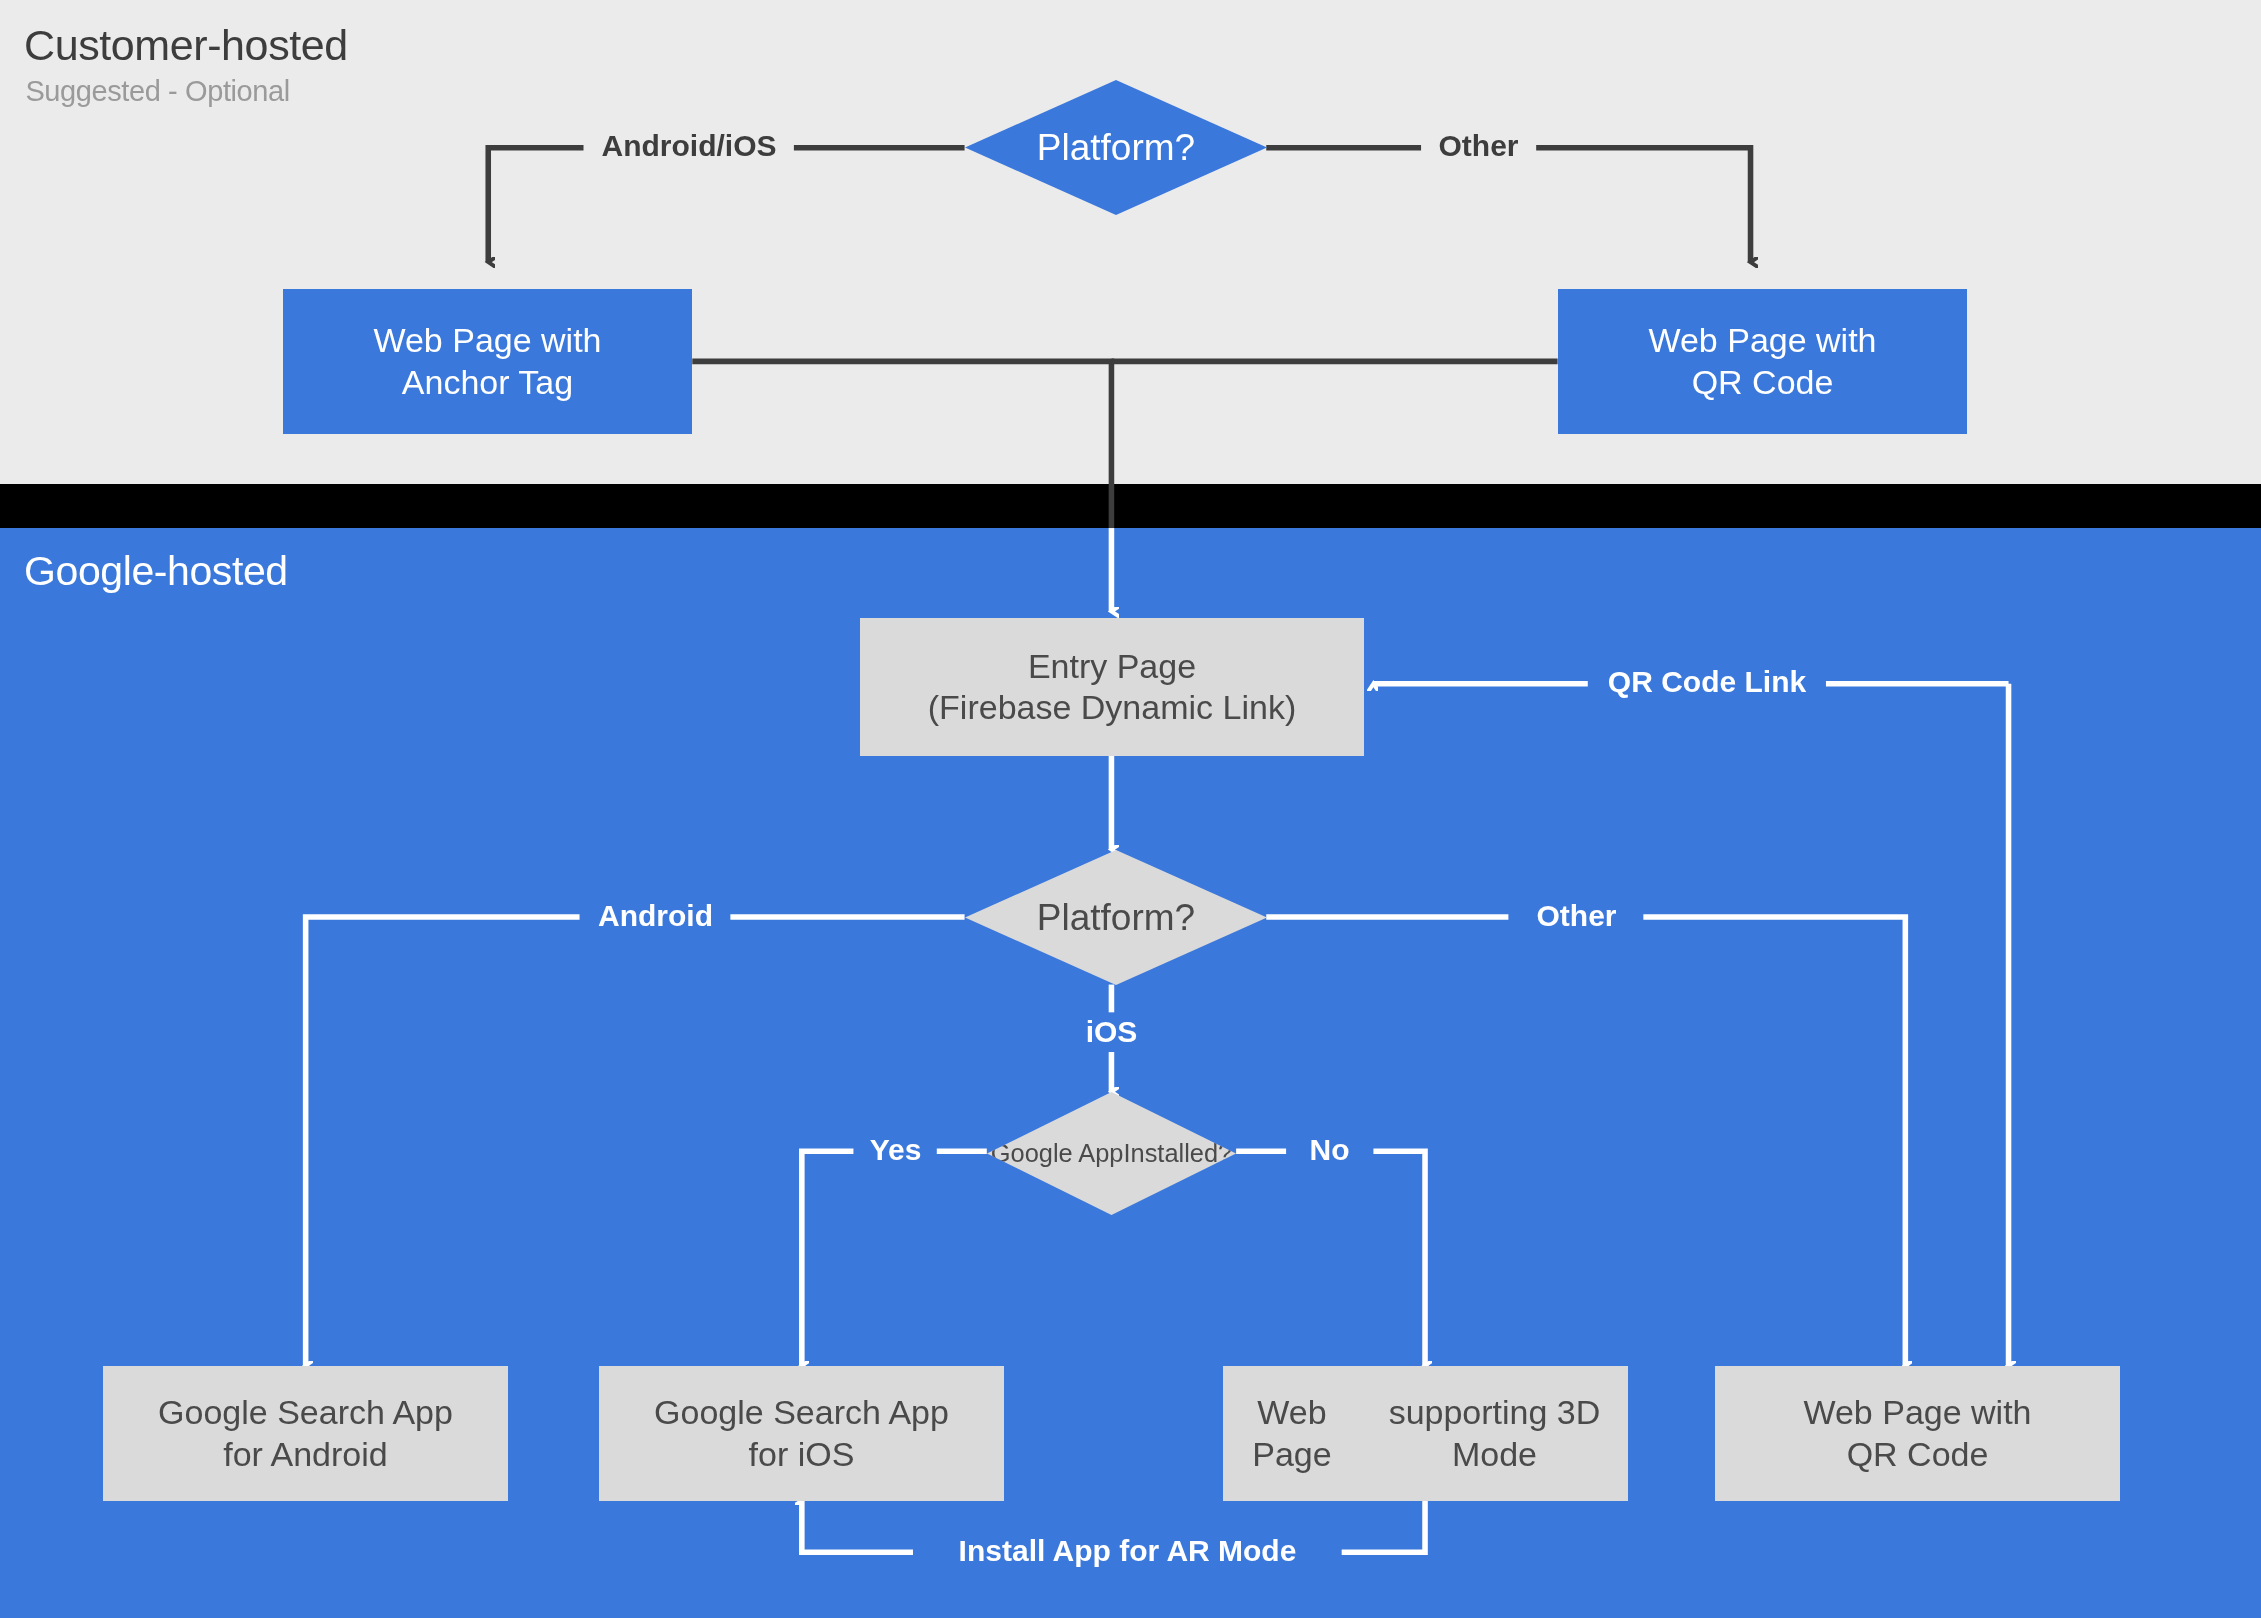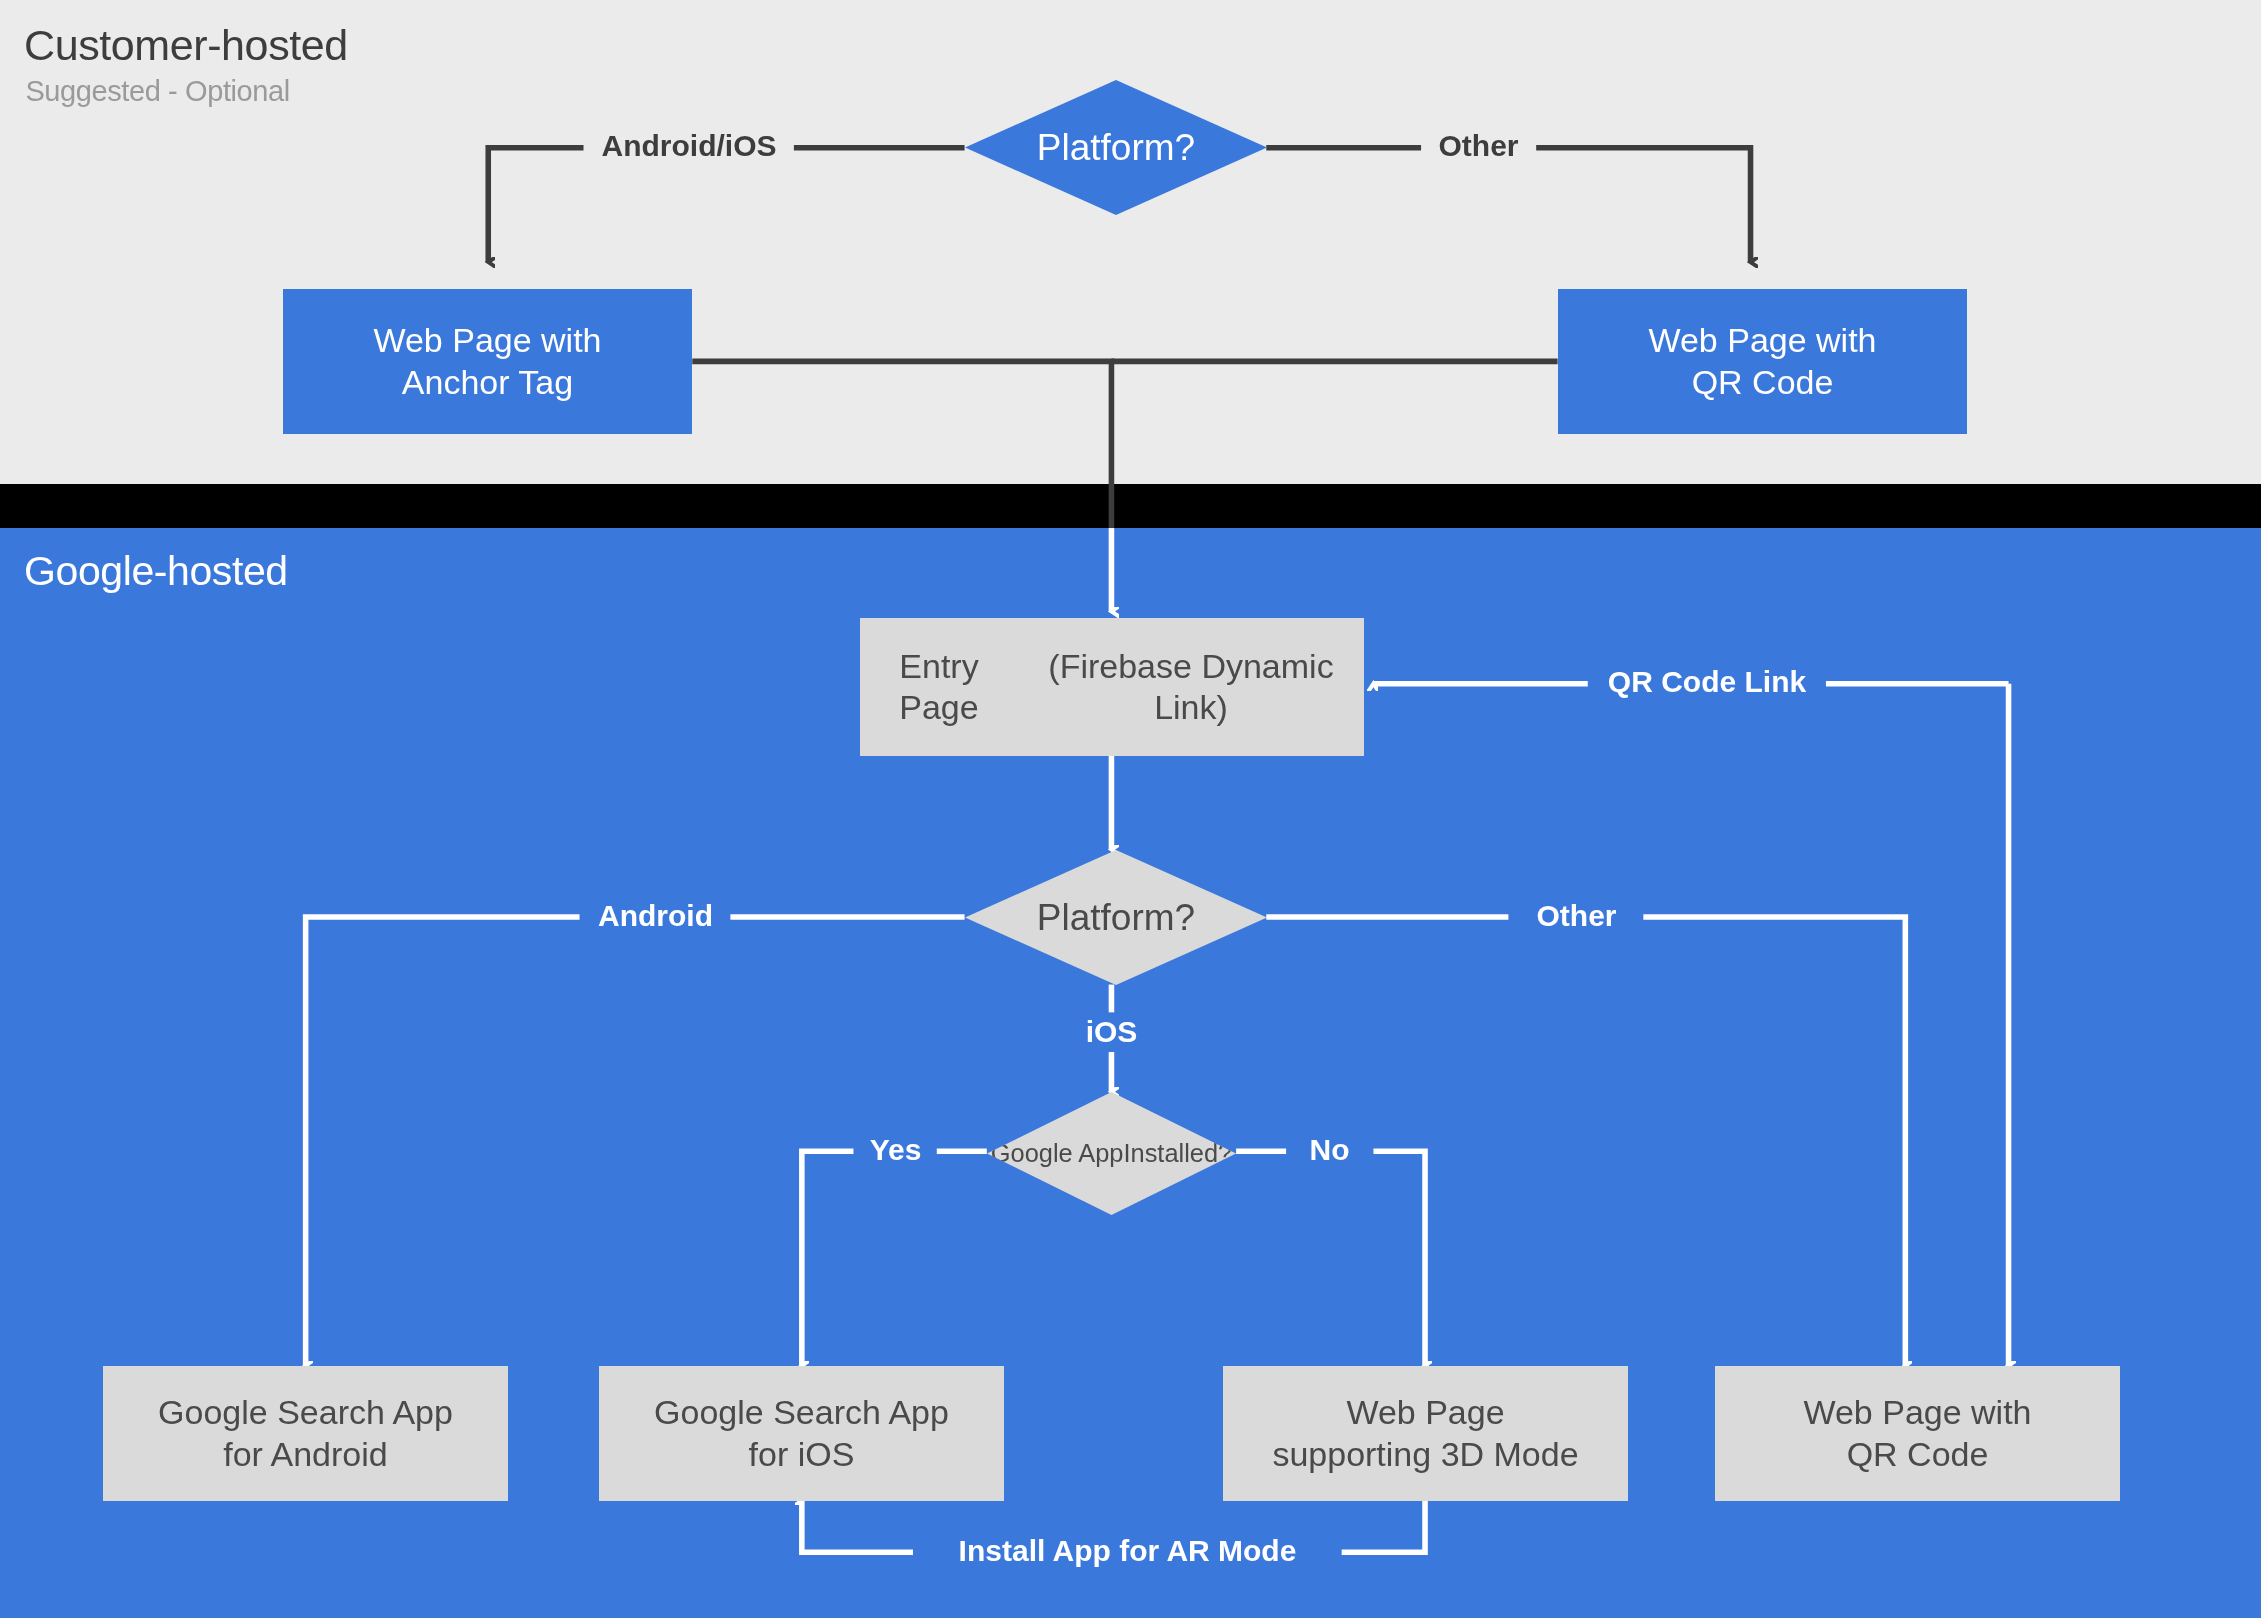--- a/index.html
+++ b/index.html
@@ -203,21 +203,21 @@
   <div class="node box box-blue" style="left:283px; top:289px; width:409px; height:145px; flex-direction:column;">
     <span>Web Page with</span>
     <span>Anchor Tag</span>
   </div>
 
   <div class="node box box-blue" style="left:1558px; top:289px; width:409px; height:145px; flex-direction:column;">
     <span>Web Page with</span>
     <span>QR Code</span>
   </div>
 
-  <div class="node box box-gray" style="left:860px; top:618px; width:504px; height:138px; flex-direction:row;">
+  <div class="node box box-gray" style="left:860px; top:618px; width:504px; height:138px; flex-direction:column;">
     <span>Entry Page</span>
     <span>(Firebase Dynamic Link)</span>
   </div>
 
   <div class="node diamond diamond-gray" style="left:965px; top:850px; width:302px; height:135px; font-size:37px;">
     <span>Platform?</span>
   </div>
 
   <div class="node diamond diamond-gray" style="left:987px; top:1092px; width:249px; height:123px; flex-direction:row; font-size:25.4px;">
     <span>Google App</span>
@@ -227,21 +227,21 @@
   <div class="node box box-gray" style="left:103px; top:1366px; width:405px; height:135px; flex-direction:column;">
     <span>Google Search App</span>
     <span>for Android</span>
   </div>
 
   <div class="node box box-gray" style="left:599px; top:1366px; width:405px; height:135px; flex-direction:column;">
     <span>Google Search App</span>
     <span>for iOS</span>
   </div>
 
-  <div class="node box box-gray" style="left:1223px; top:1366px; width:405px; height:135px; flex-direction:column;text-align:center;">
+  <div class="node box box-gray" style="left:1223px; top:1366px; width:405px; height:135px; text-align:center;">
     <span>Web Page</span>
     <span>supporting 3D Mode</span>
   </div>
 
   <div class="node box box-gray" style="left:1715px; top:1366px; width:405px; height:135px; flex-direction:column;">
     <span>Web Page with</span>
     <span>QR Code</span>
   </div>
 
   <div class="edge-label lbl-dark" style="left:584px; top:129px; width:210px;">Android/iOS</div>

